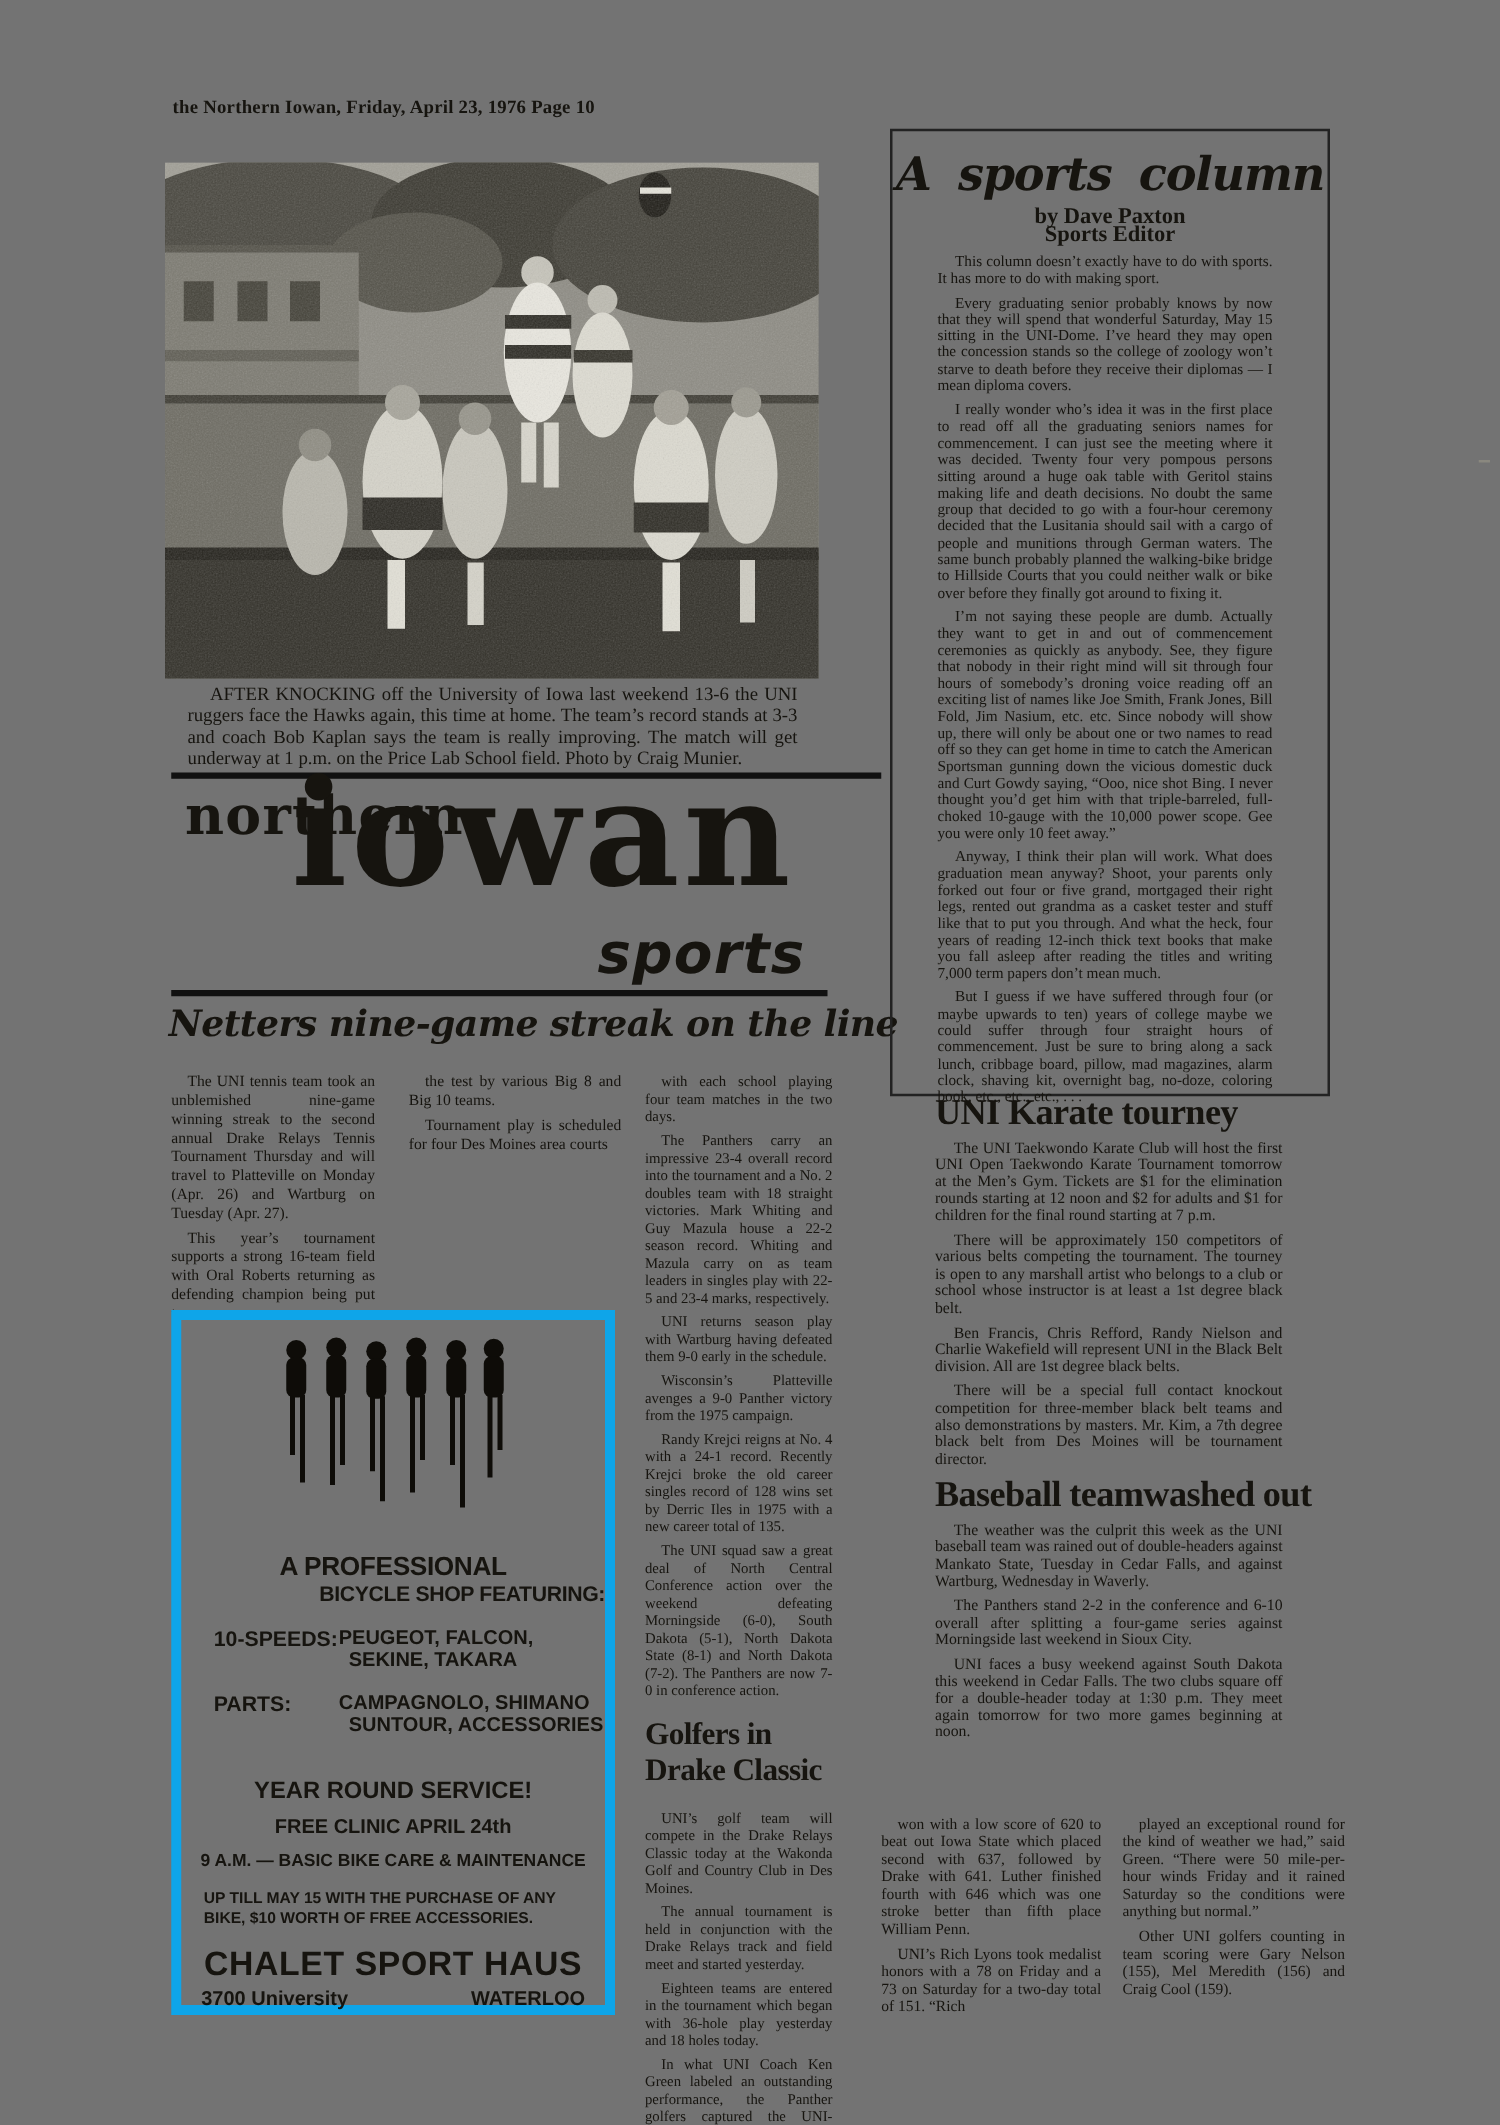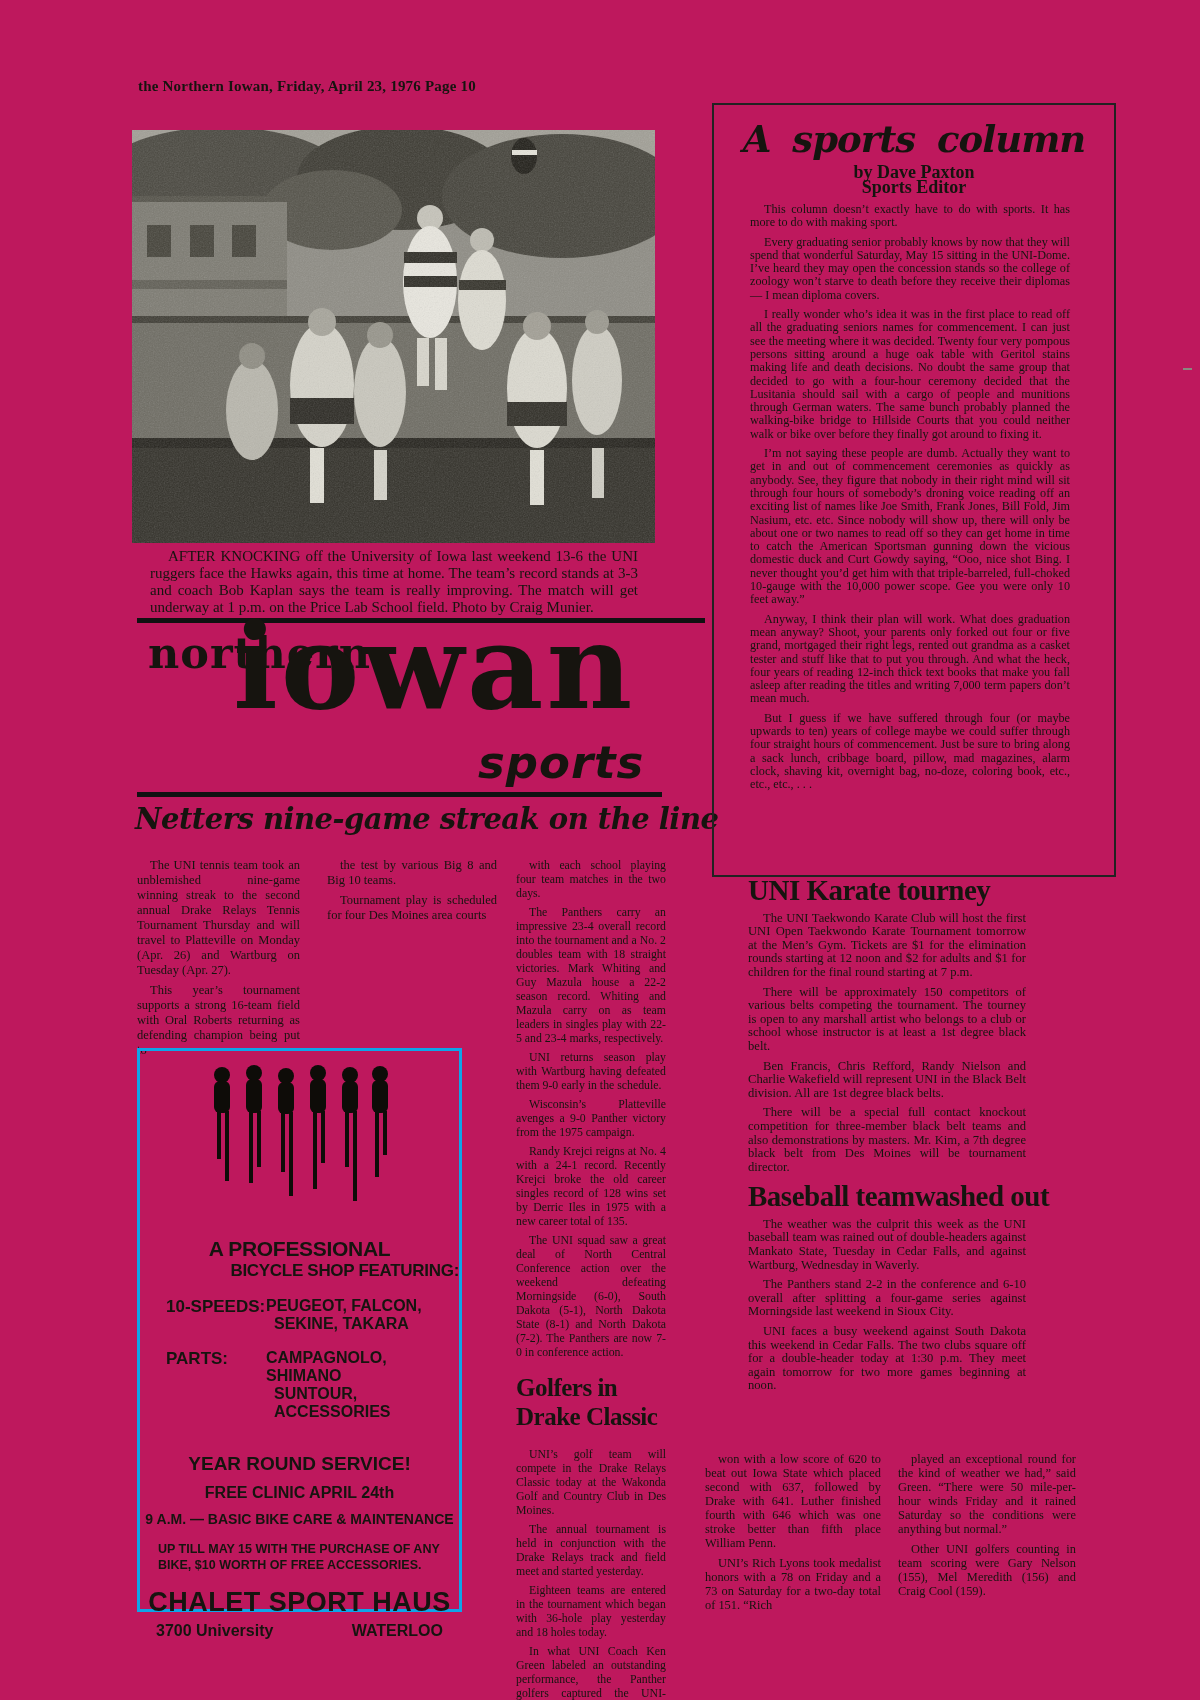--- a/index.html
+++ b/index.html
@@ -1,16 +1,16 @@
 <!DOCTYPE html>
 <html><head>
 <meta charset="utf-8">
 <style>
   html,body{margin:0;padding:0;background:#e8e6e0;}
-  #page{position:relative;width:1200px;height:1700px;background:#be185d;color:#16140f;
+  #page{position:relative;width:1200px;height:1700px;background:#737373;color:#16140f;
         font-family:"Liberation Serif","DejaVu Serif",serif;overflow:hidden;}
   .abs{position:absolute;}
   
   .pg-hdr{left:138px;top:78px;font-size:15px;font-weight:bold;letter-spacing:.2px;}
   
   .photo{left:132px;top:130px;width:523px;height:413px;}
   .caption{left:150px;top:548px;width:488px;font-size:15px;font-weight:normal;
            line-height:17px;text-align:justify;}
   .caption p{margin:0;text-indent:18px;}
   .rule{background:#111;height:5px;}
@@ -26,37 +26,37 @@
   
   .netters-hl{left:135px;top:802px;width:528px;font-family:"DejaVu Serif",serif;
               font-style:italic;font-weight:bold;font-size:29px;letter-spacing:-.5px;
               white-space:nowrap;}
   .ncol p{margin:0 0 5px;text-indent:13px;text-align:justify;}
   .col12{font-size:12.5px;line-height:15px;}
   .col3{font-size:11.8px;line-height:14px;}
   .golfers-hl{font-family:"Liberation Serif",serif;font-weight:bold;font-size:25px;
               line-height:29px;letter-spacing:-.5px;margin:14px 0 16px;text-indent:0;}
   
-  .adbox{left:137px;top:1048px;width:325px;height:564px;border:3px solid #0ea5e9;
+  .adbox{left:137px;top:1048px;width:355px;height:564px;border:8px solid #0ea5e9;
          font-family:"Liberation Sans",sans-serif;font-weight:bold;box-sizing:border-box;}
   .ad-riders{display:block;margin:12px auto 0;}
   .ad-l1{font-size:21px;text-align:center;margin-top:14px;letter-spacing:-.3px;}
   .ad-l2{font-size:17px;text-align:right;letter-spacing:-.3px;}
   .ad-row{display:flex;padding:0 0 0 26px;margin-top:16px;font-size:16px;}
   .ad-row .lbl{width:100px;flex:none;font-size:17px;}
   .ad-row .val div:last-child{padding-left:8px;}
   .ad-serv{font-size:19px;text-align:center;margin-top:32px;}
   .ad-clinic{font-size:16px;text-align:center;margin-top:9px;}
   .ad-clinic2{font-size:14px;text-align:center;margin-top:9px;}
   .ad-offer{font-size:12.5px;margin:14px 18px 0;line-height:16px;}
   .ad-name{font-size:27px;text-align:center;margin-top:14px;letter-spacing:.5px;}
   .ad-addr{display:flex;justify-content:space-between;padding:0 16px;margin-top:4px;
            font-size:16px;}
   
-  .sbox{left:712px;top:103px;width:404px;height:774px;border:2px solid #222;
+  .sbox{left:712px;top:103px;width:352px;height:774px;border:2px solid #222;
         box-sizing:border-box;}
   .sc-title{text-align:center;margin-top:12px;font-family:"DejaVu Serif",serif;
             font-style:italic;font-weight:bold;font-size:37px;word-spacing:10px;
             letter-spacing:-1px;}
   .sc-by{text-align:center;font-weight:bold;font-size:18px;margin-top:4px;line-height:15px;}
   .sc-body{margin:8px 44px 0 36px;font-size:12.2px;line-height:13.3px;text-align:justify;}
   .sc-body p{margin:0 0 6px;text-indent:14px;}
   
   .rflow{left:748px;top:884px;width:278px;font-size:12.6px;line-height:13.6px;
          text-align:justify;}

